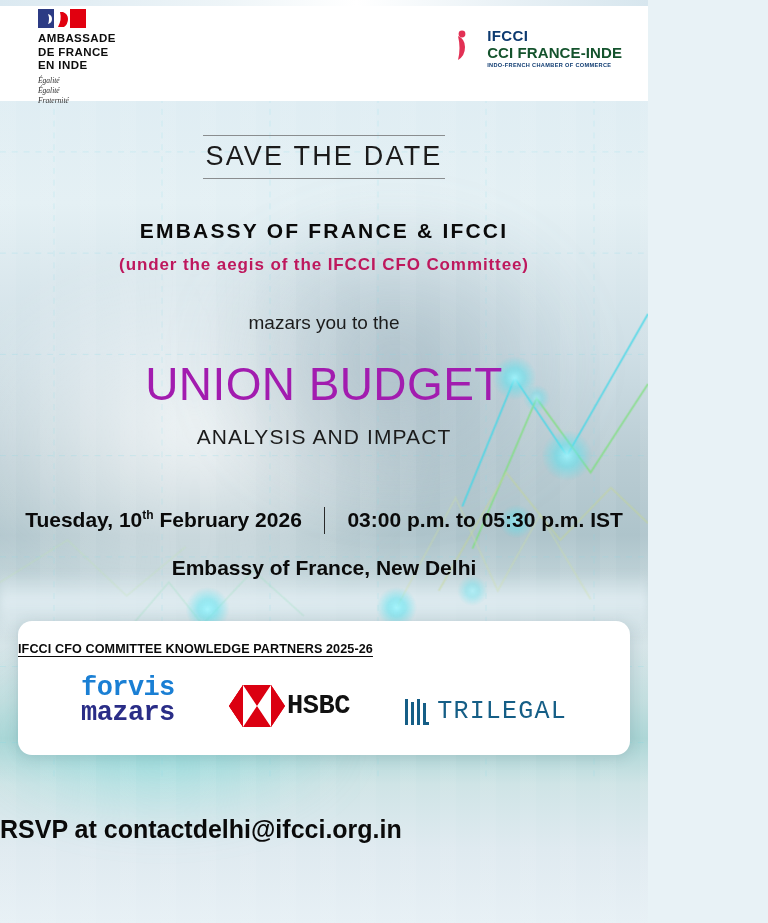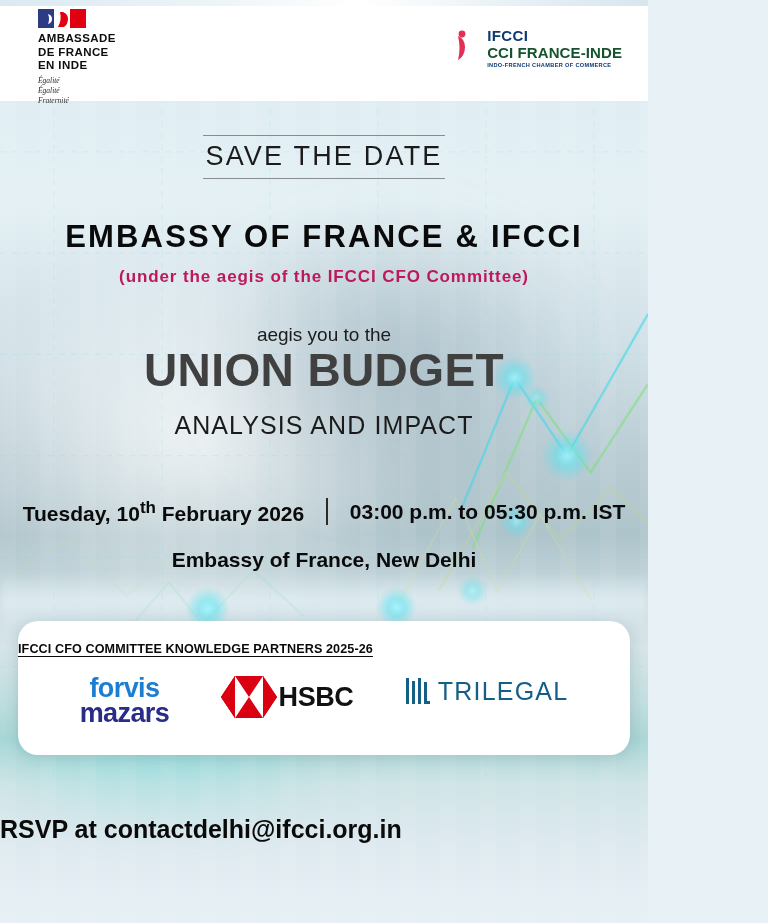--- a/index.html
+++ b/index.html
@@ -124,76 +124,78 @@
   .std {
     display:inline-block;
     padding:5px 2px 6px;
     border-top:1.6px solid #8a8d8f;
     border-bottom:1.6px solid #8a8d8f;
     font-size:27px; font-weight:400;
     letter-spacing:2.2px; color:#1b1b1b;
   }
   .org {
     margin-top:40px;
-    font-size:31px; font-weight:bold;
+    font-size:21px; font-weight:bold;
     letter-spacing:2.2px; color:#0a0a0a;
   }
   .aegis {
     margin-top:12px;
     font-size:17px; font-weight:bold;
     letter-spacing:.9px; color:#be185d;
   }
   .invite {
     margin-top:37px;
     font-size:19px; font-weight:400; color:#1c1c1c;
   }
   .title {
-    font-size:46px; font-weight:bold;
-    line-height:1.06; letter-spacing:.4px; color:#404040;
+    margin-top:26px;
+    font-size:46px; font-weight:normal;
+    line-height:1.06; letter-spacing:.4px; color:#a21caf;
   }
   .subtitle {
     margin-top:16px;
-    font-size:25px; font-weight:400;
+    font-size:21px; font-weight:400;
     letter-spacing:1.1px; color:#1b1b1b;
   }
   .datetime {
     margin-top:58px;
     font-size:21px; font-weight:bold; color:#0a0a0a;
     display:flex; align-items:center; justify-content:center; gap:22px;
   }
   .datetime .sep {
     display:inline-block; width:1.6px; height:27px;
     background:#2a2a2a;
   }
-  .date sup { font-size:17px; vertical-align:super; }
+  .date sup { font-size:12px; vertical-align:super; }
   .venue {
     margin-top:22px;
     font-size:21px; font-weight:bold; color:#0a0a0a;
   }
 
   
   .card {
     position:absolute; left:18px; right:18px; top:621px;
     height:134px;
     background:#ffffff;
-    border-radius:20px;
+    border-radius:14px;
     box-shadow:0 2px 14px rgba(60,90,100,.18);
     z-index:7;
   }
   .card-title {
     margin-top:21px;
     font-size:12.6px; font-weight:bold;
     letter-spacing:.1px; color:#0a0a0a;
     text-decoration:underline;
     text-underline-offset:3px;
   }
   .logos {
     margin-top:20px;
-    display:flex; align-items:flex-start; justify-content:space-around;
+    display:flex; align-items:flex-end; justify-content:space-around;
     padding:0 36px;
+    font-family:Liberation Mono, monospace;
   }
   
   .forvis { line-height:.94; text-align:center; }
   .forvis .l1 {
     font-size:27px; font-weight:bold; color:#1a7fd4;
     letter-spacing:-.6px;
   }
   .forvis .l2 {
     font-size:27px; font-weight:bold; color:#2a2d87;
     letter-spacing:-.6px;
@@ -314,21 +316,21 @@
 
   <div class="content">
 
     <div class="std-wrap">
       <div class="std">SAVE THE DATE</div>
     </div>
 
     <div class="org">EMBASSY OF FRANCE &amp; IFCCI</div>
     <div class="aegis">(under the aegis of the IFCCI CFO Committee)</div>
 
-    <div class="invite">aegis you to the</div>
+    <div class="invite">mazars you to the</div>
 
     <div class="title">
       <div>UNION BUDGET</div>
     </div>
 
     <div class="subtitle">ANALYSIS AND IMPACT</div>
 
     <div class="datetime">
       <span class="date"><span>Tuesday, 10</span><sup>th</sup><span> February 2026</span></span>
       <span class="sep"></span>

